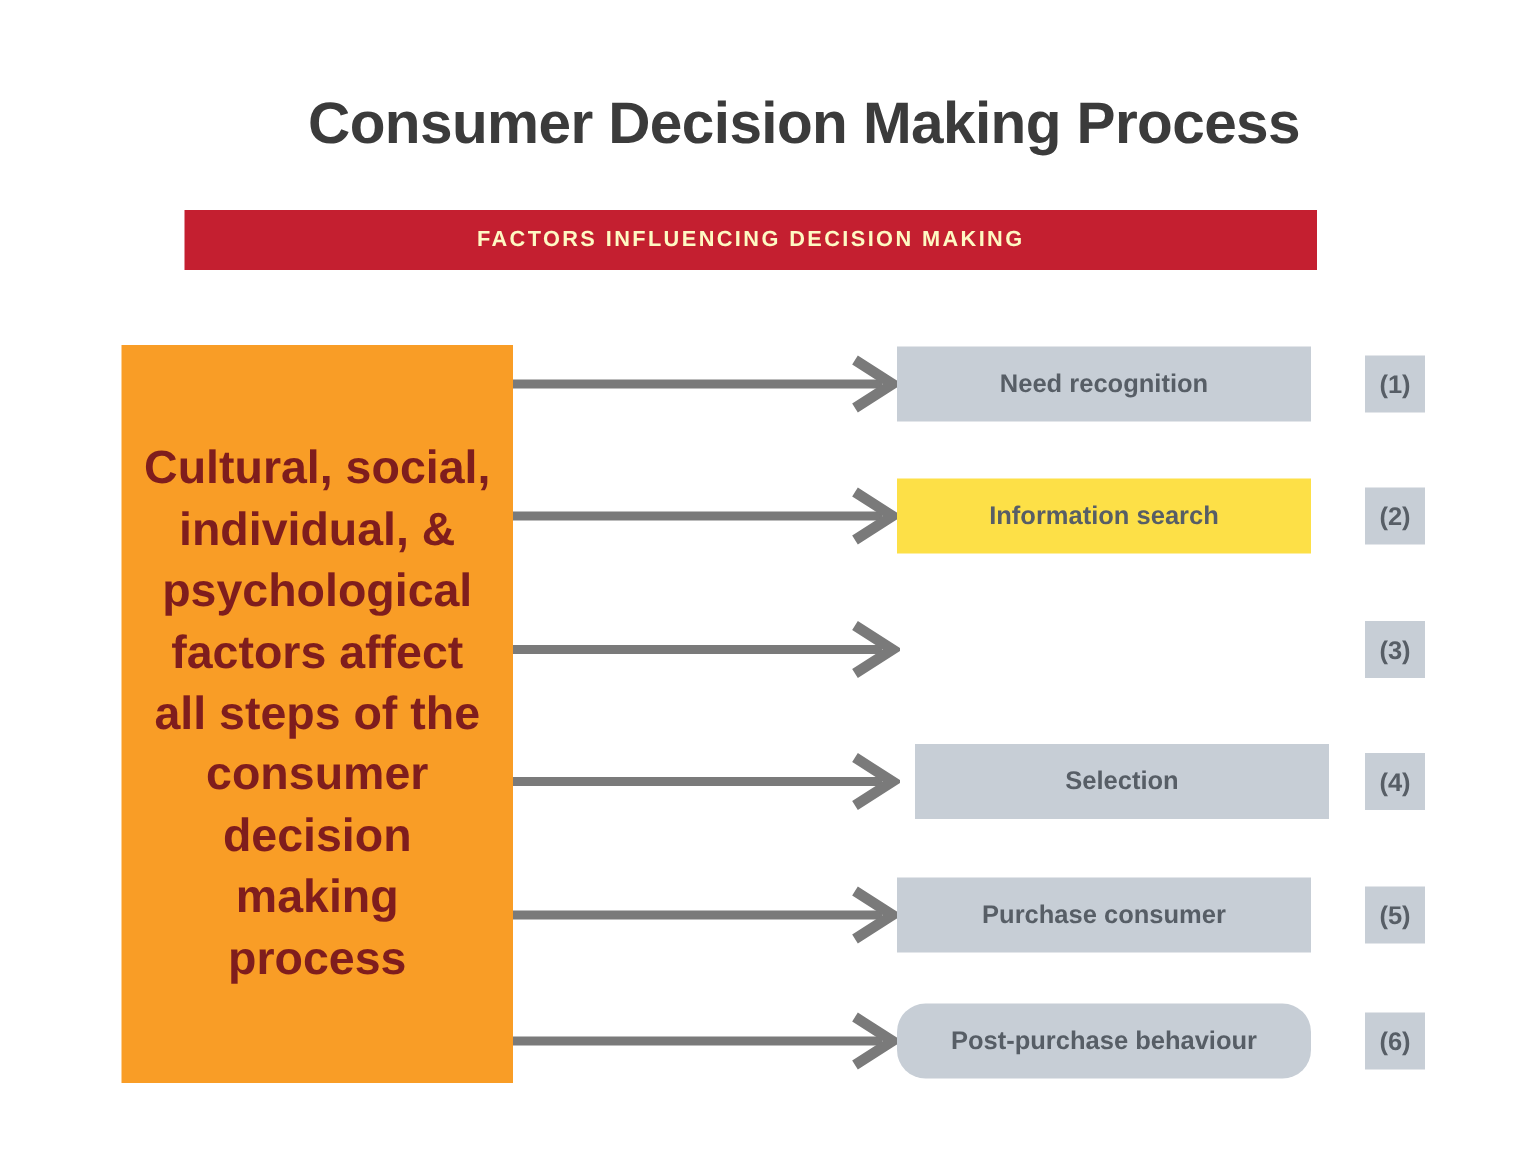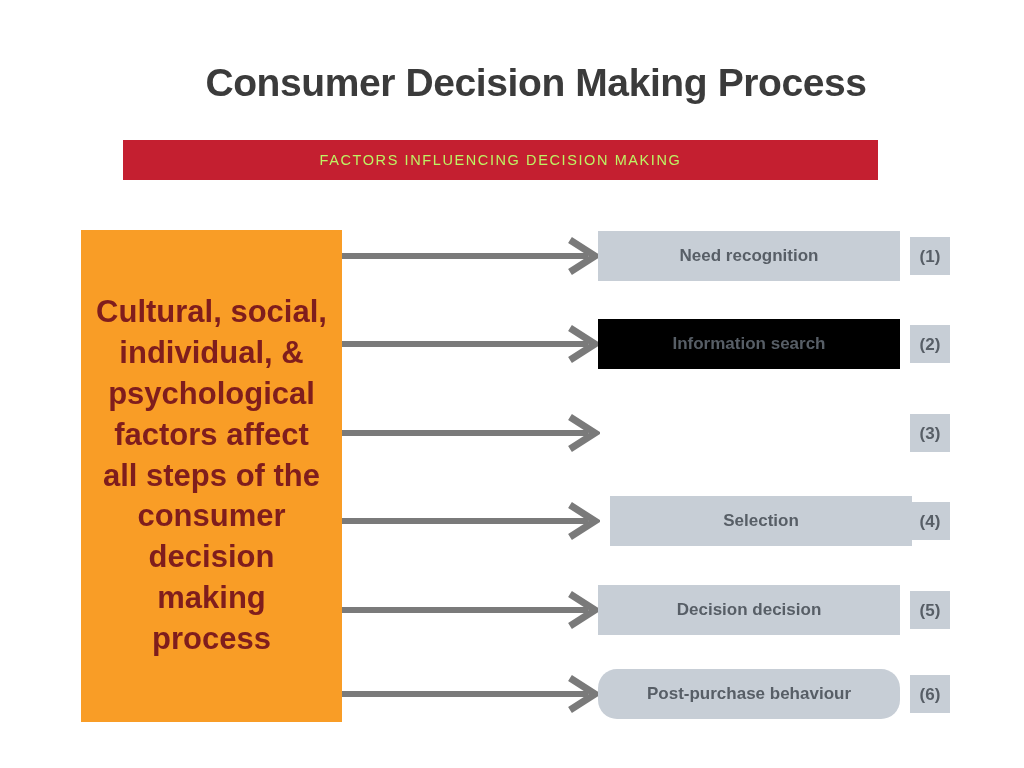--- a/index.html
+++ b/index.html
@@ -38,23 +38,23 @@
     left: 123px;
     top: 140px;
     width: 755px;
     height: 40px;
     background: #c41f30;
     display: flex;
     align-items: center;
     justify-content: center;
   }
   #banner-label {
-    color: #bef264;
+    color: #fef9c3;
     font-size: 14.5px;
-    font-weight: normal;
+    font-weight: bold;
     letter-spacing: 1.6px;
     text-transform: uppercase;
     text-align: right;
   }
 
   
   #factors-panel {
     position: absolute;
     left: 81px;
     top: 230px;
@@ -98,21 +98,21 @@
     top: 0;
     width: 258px;
     height: 50px;
     pointer-events: none;
   }
 
   .step-box {
     position: absolute;
     left: 256px;
     top: 0;
-    width: 302px;
+    width: 276px;
     height: 50px;
     background: #c7ced6;
     display: flex;
     align-items: center;
     justify-content: center;
   }
   .step-label {
     color: #575e66;
     font-size: 17px;
     font-weight: bold;
@@ -163,21 +163,21 @@
       </div>
       <div class="step-num-box" style="background: rgb(199, 206, 214);">
         <div class="step-num-label" style="color: rgb(87, 94, 102);">(1)</div>
       </div>
     </div>
     <div class="step-row" style="top: 319px;">
       <div class="arrow"><svg width="258" height="50" viewBox="0 0 258 50">
           <line x1="0" y1="25" x2="246" y2="25" stroke="#7a7a7a" stroke-width="6"></line>
           <polyline points="228,9 253,25 228,41" fill="none" stroke="#7a7a7a" stroke-width="7" stroke-linecap="butt" stroke-linejoin="miter"></polyline>
         </svg></div>
-      <div class="step-box" style="background: #000000;">
+      <div class="step-box" style="background: #fde047;">
         <div class="step-label" style="color: rgb(87, 94, 102);">Information search</div>
       </div>
       <div class="step-num-box" style="background: rgb(199, 206, 214);">
         <div class="step-num-label" style="color: rgb(87, 94, 102);">(2)</div>
       </div>
     </div>
     <div class="step-row" style="top: 408px;">
       <div class="arrow"><svg width="258" height="50" viewBox="0 0 258 50">
           <line x1="0" y1="25" x2="246" y2="25" stroke="#7a7a7a" stroke-width="6"></line>
           <polyline points="228,9 253,25 228,41" fill="none" stroke="#7a7a7a" stroke-width="7" stroke-linecap="butt" stroke-linejoin="miter"></polyline>
@@ -197,21 +197,21 @@
       <div class="step-num-box" style="background: rgb(199, 206, 214);">
         <div class="step-num-label" style="color: rgb(87, 94, 102);">(4)</div>
       </div>
     </div>
     <div class="step-row" style="top: 585px;">
       <div class="arrow"><svg width="258" height="50" viewBox="0 0 258 50">
           <line x1="0" y1="25" x2="246" y2="25" stroke="#7a7a7a" stroke-width="6"></line>
           <polyline points="228,9 253,25 228,41" fill="none" stroke="#7a7a7a" stroke-width="7" stroke-linecap="butt" stroke-linejoin="miter"></polyline>
         </svg></div>
       <div class="step-box" style="background: rgb(199, 206, 214);">
-        <div class="step-label" style="color: rgb(87, 94, 102);">Decision decision</div>
+        <div class="step-label" style="color: rgb(87, 94, 102);">Purchase consumer</div>
       </div>
       <div class="step-num-box" style="background: rgb(199, 206, 214);">
         <div class="step-num-label" style="color: rgb(87, 94, 102);">(5)</div>
       </div>
     </div>
     <div class="step-row" style="top: 669px;">
       <div class="arrow"><svg width="258" height="50" viewBox="0 0 258 50">
           <line x1="0" y1="25" x2="246" y2="25" stroke="#7a7a7a" stroke-width="6"></line>
           <polyline points="228,9 253,25 228,41" fill="none" stroke="#7a7a7a" stroke-width="7" stroke-linecap="butt" stroke-linejoin="miter"></polyline>
         </svg></div>

